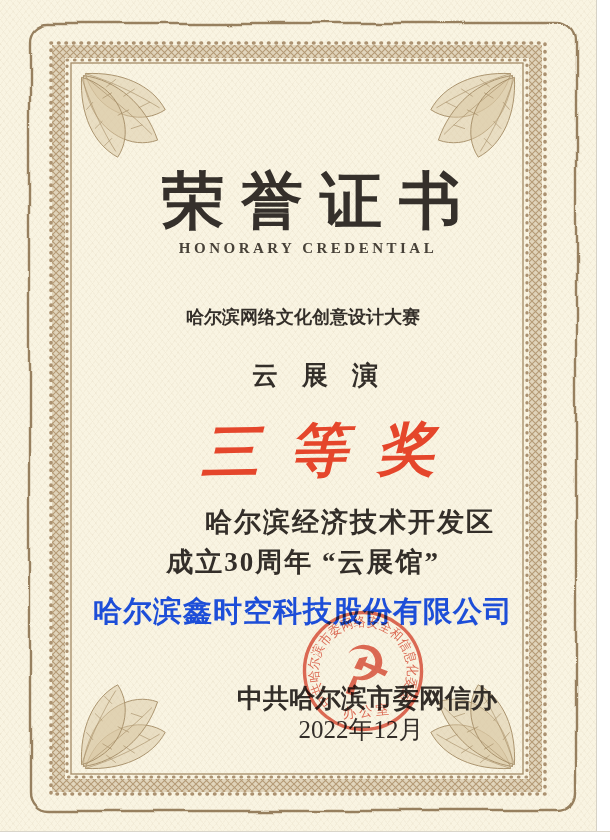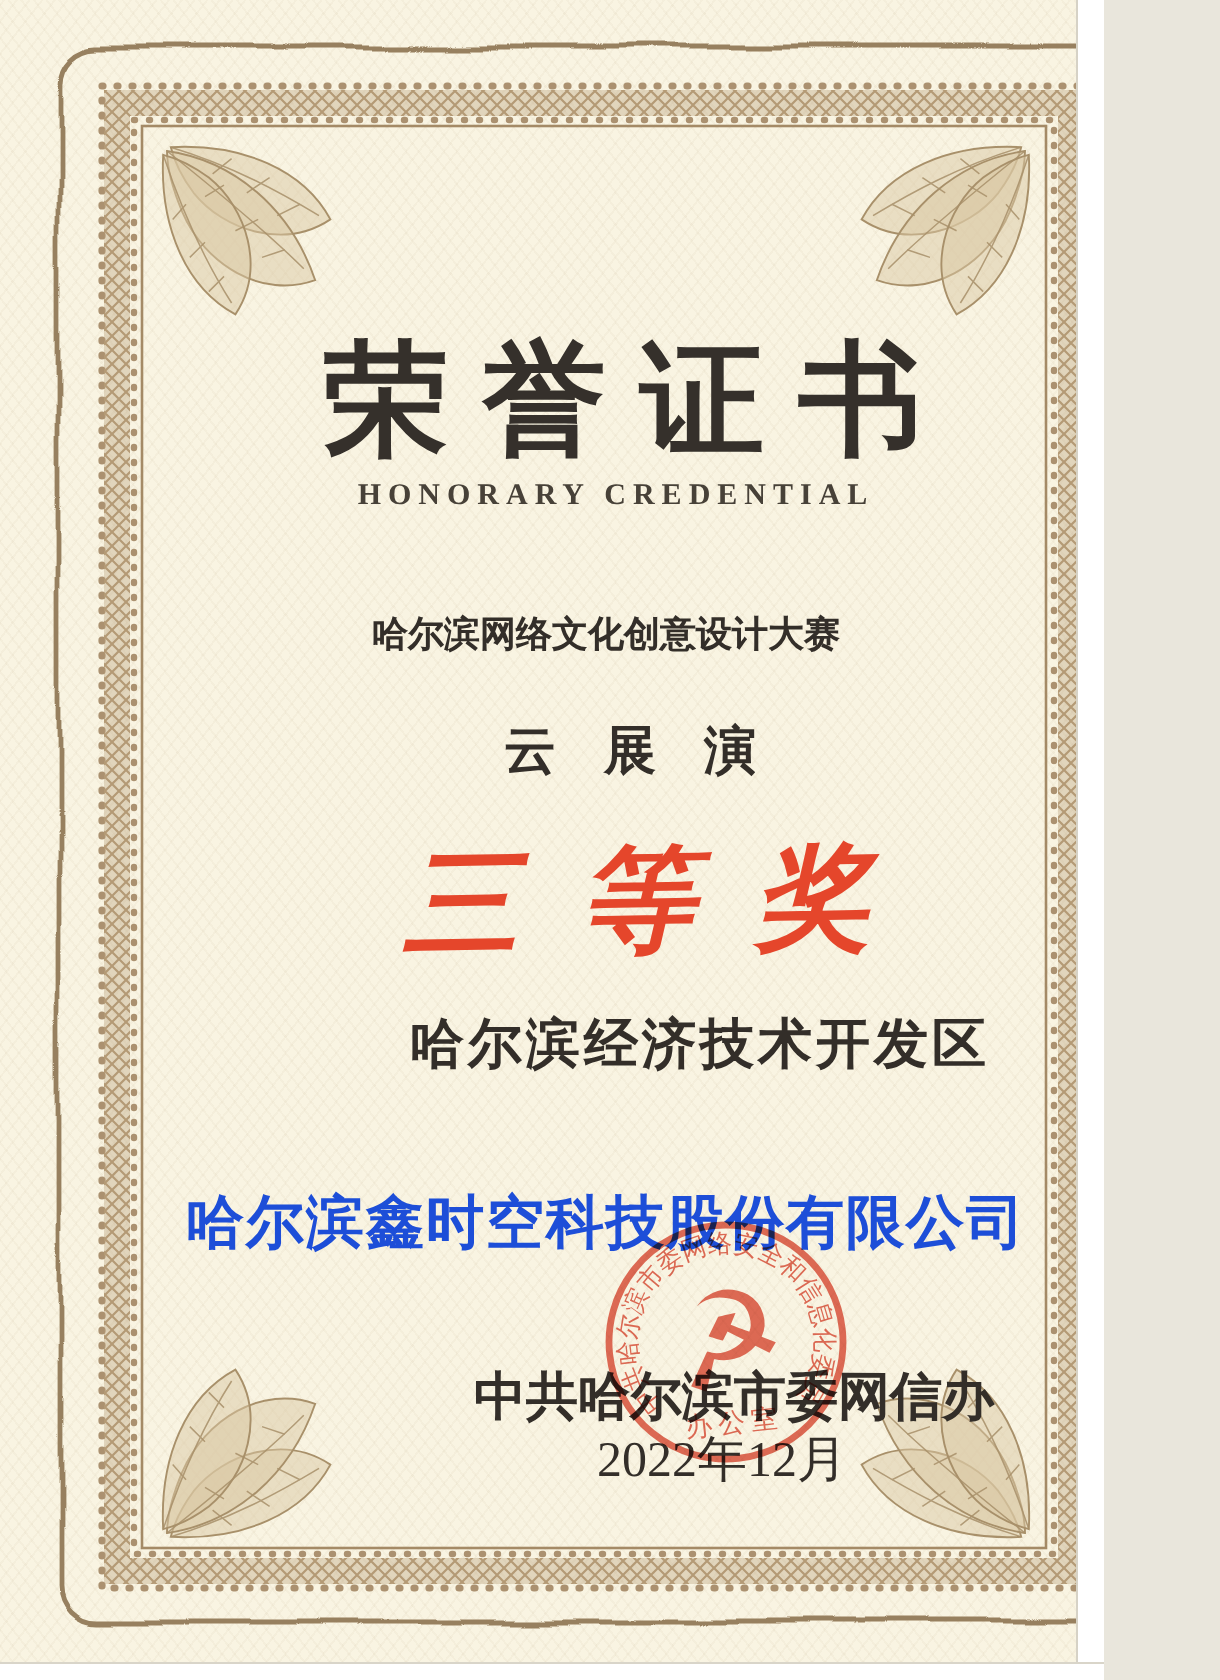--- a/index.html
+++ b/index.html
@@ -1,18 +1,18 @@
 <!DOCTYPE html>
 <html><head>
 <meta charset="utf-8">
 <style>
   html,body{margin:0;padding:0;background:#e9e6dc;}
   .page{
     position:relative;
-    width:552px;height:840px;
+    width:610px;height:840px;
     background:#f9f4e2;
     overflow:hidden;
     font-family:"Liberation Serif","DejaVu Serif",serif;
   }
   
   .page::before{
     content:"";position:absolute;inset:0;z-index:0;pointer-events:none;
     background:
       repeating-linear-gradient(52deg, rgba(166,140,100,0.055) 0 1px, transparent 1px 5px),
       repeating-linear-gradient(-52deg, rgba(166,140,100,0.055) 0 1px, transparent 1px 5px);
@@ -104,20 +104,21 @@
     <use href="#leafCluster" transform="translate(74,776) scale(0.95,-0.95)"></use>
     <use href="#leafCluster" transform="translate(522,776) scale(-0.95,-0.95)"></use>
   </svg>
 
   <div class="textblock cert-title">荣誉证书</div>
   <div class="textblock cert-title-en">HONORARY CREDENTIAL</div>
   <div class="textblock event-name">哈尔滨网络文化创意设计大赛</div>
   <div class="textblock event-category">云展演</div>
   <div class="textblock award-grade">三等奖</div>
   <div class="textblock work-line1">哈尔滨经济技术开发区</div>
+  <div class="textblock work-line2">成立30周年 “云展馆”</div>
   <div class="textblock recipient">哈尔滨鑫时空科技股份有限公司</div>
   <div class="textblock issuer">中共哈尔滨市委网信办</div>
   <div class="textblock issue-date">2022年12月</div>
 
   <svg class="stamp-layer" width="610" height="840" viewBox="0 0 610 840">
     <g opacity="0.82" transform="rotate(-6 363 671)">
       <circle cx="363" cy="671" r="58.5" fill="none" stroke="#dc4f3b" stroke-width="3.4"></circle>
       <path id="sealArc" d="M 328 699.3 A 45 45 0 1 1 398 699.3" fill="none"></path>
       <text font-size="13" fill="#dc4f3b" font-family="Liberation Serif, DejaVu Serif, serif" textLength="218" lengthAdjust="spacingAndGlyphs">
         <textPath href="#sealArc">中共哈尔滨市委网络安全和信息化委员会</textPath>

